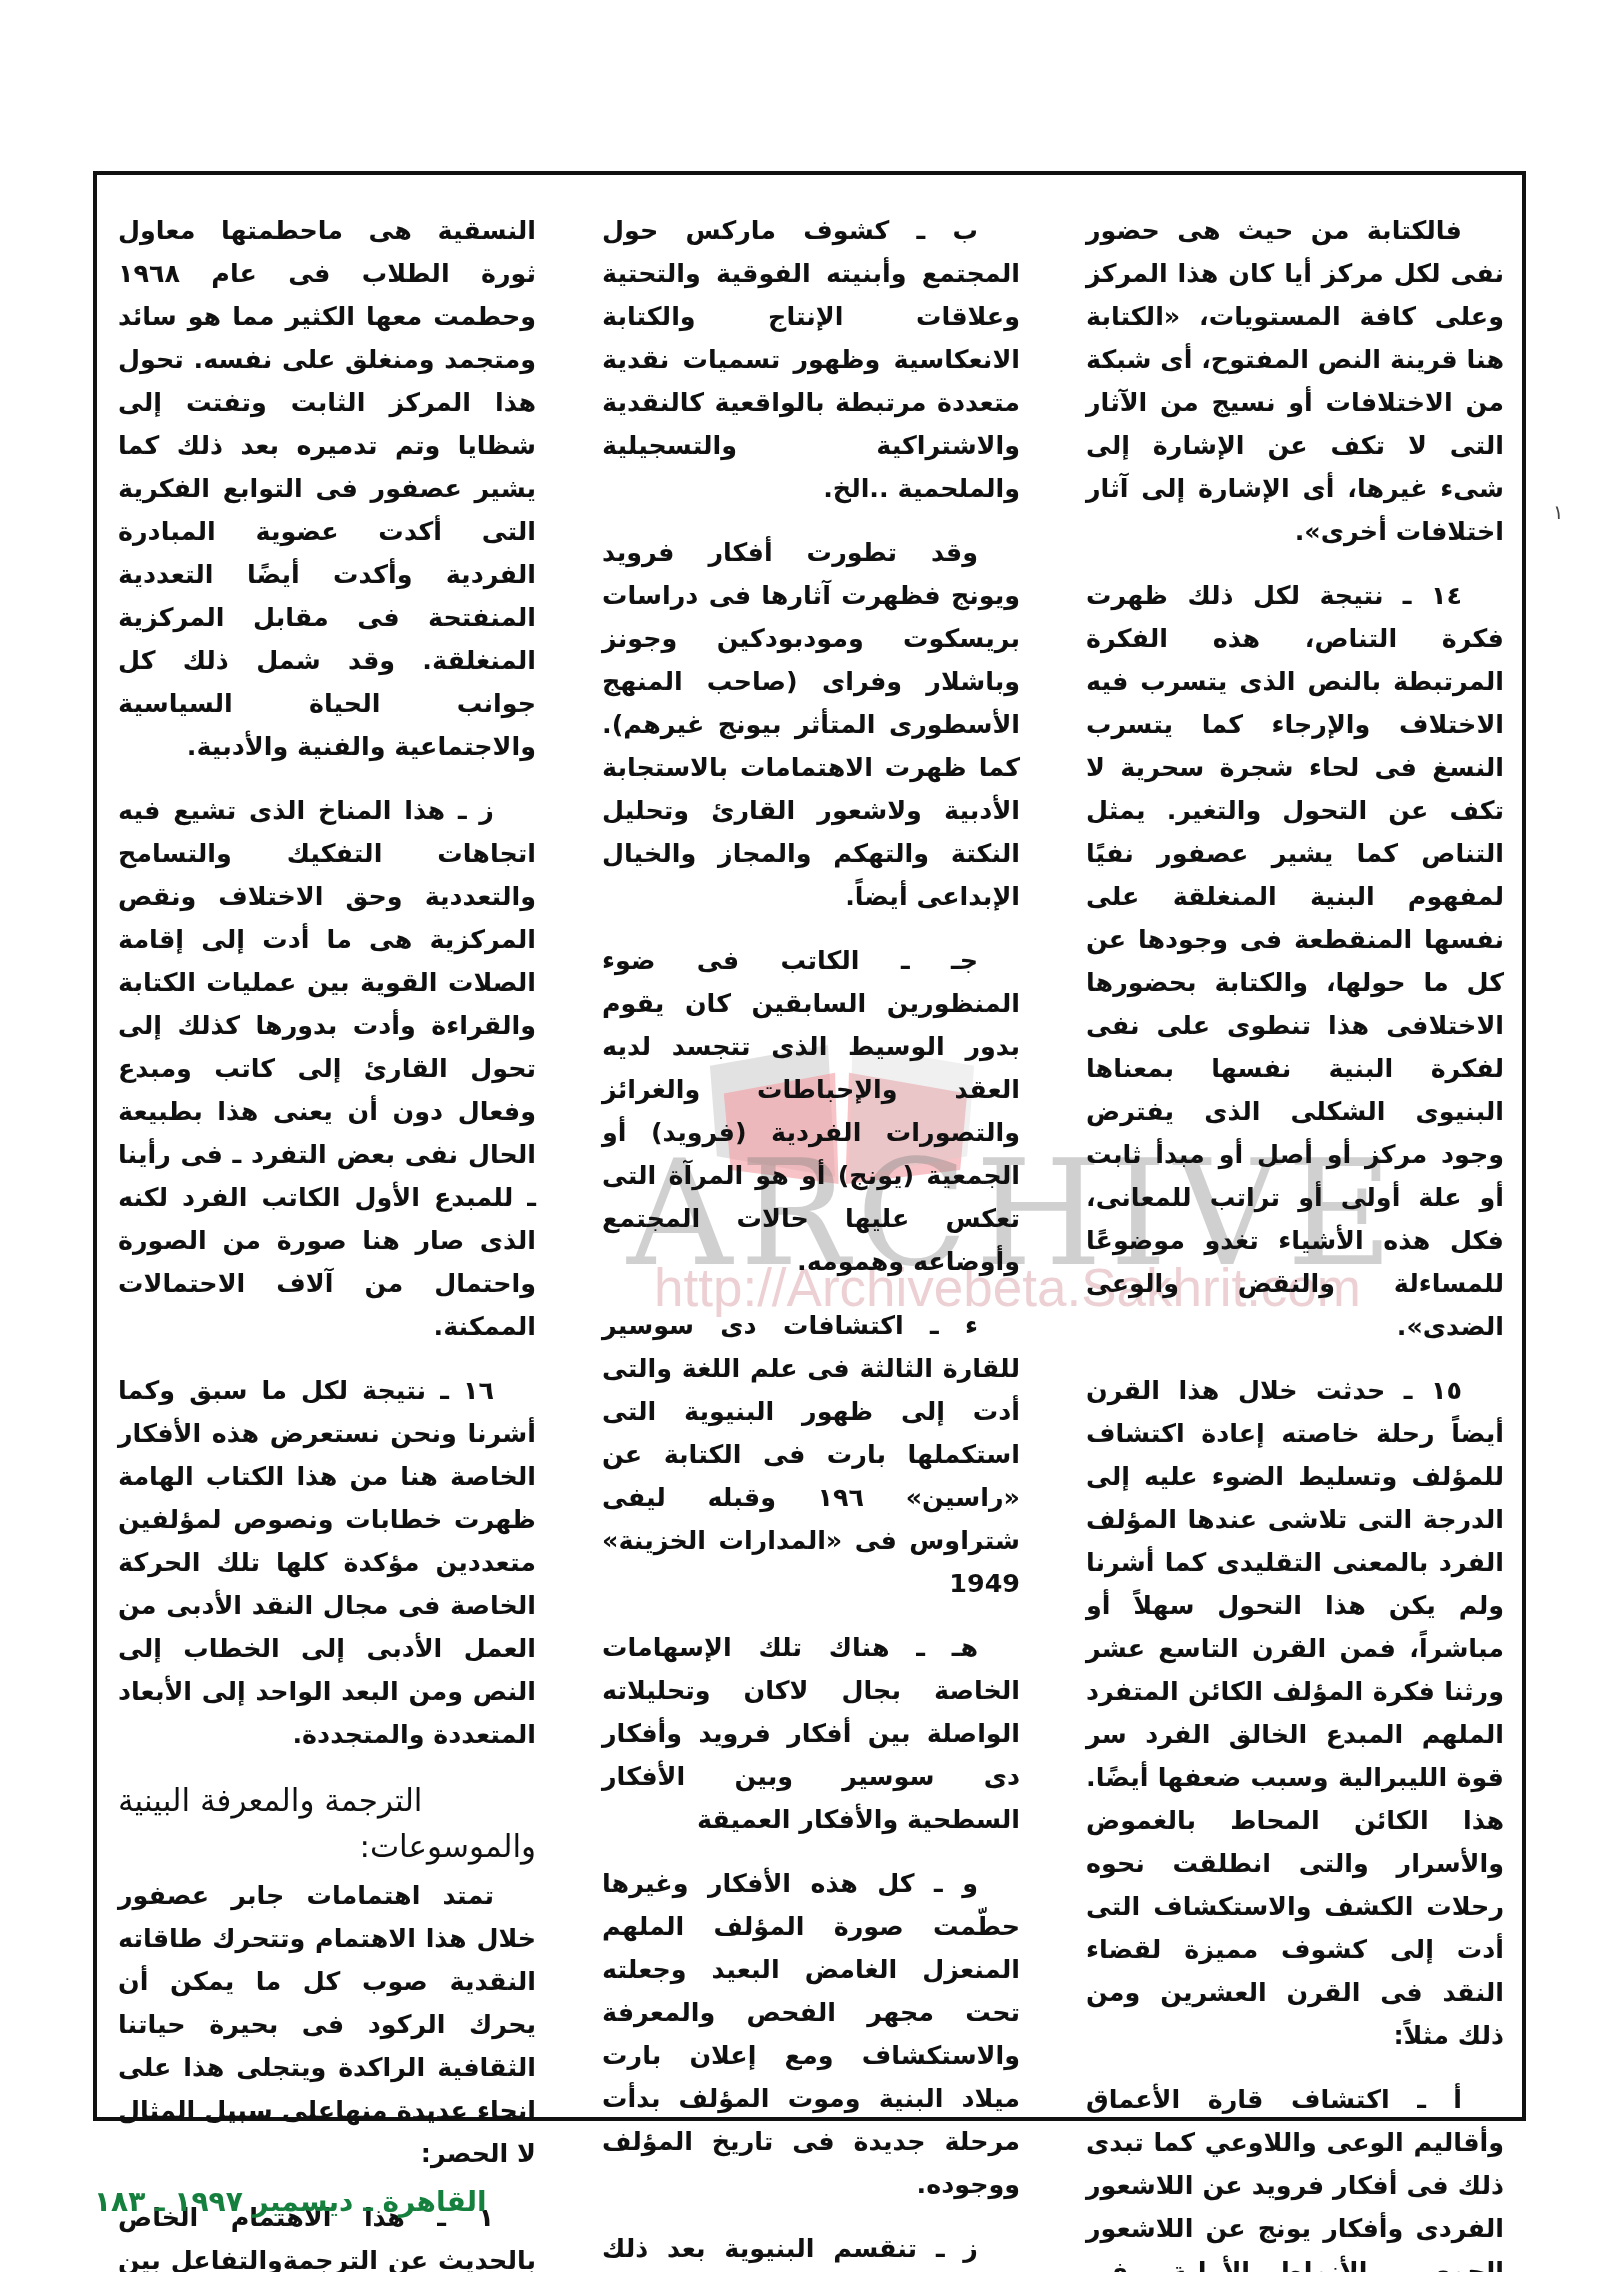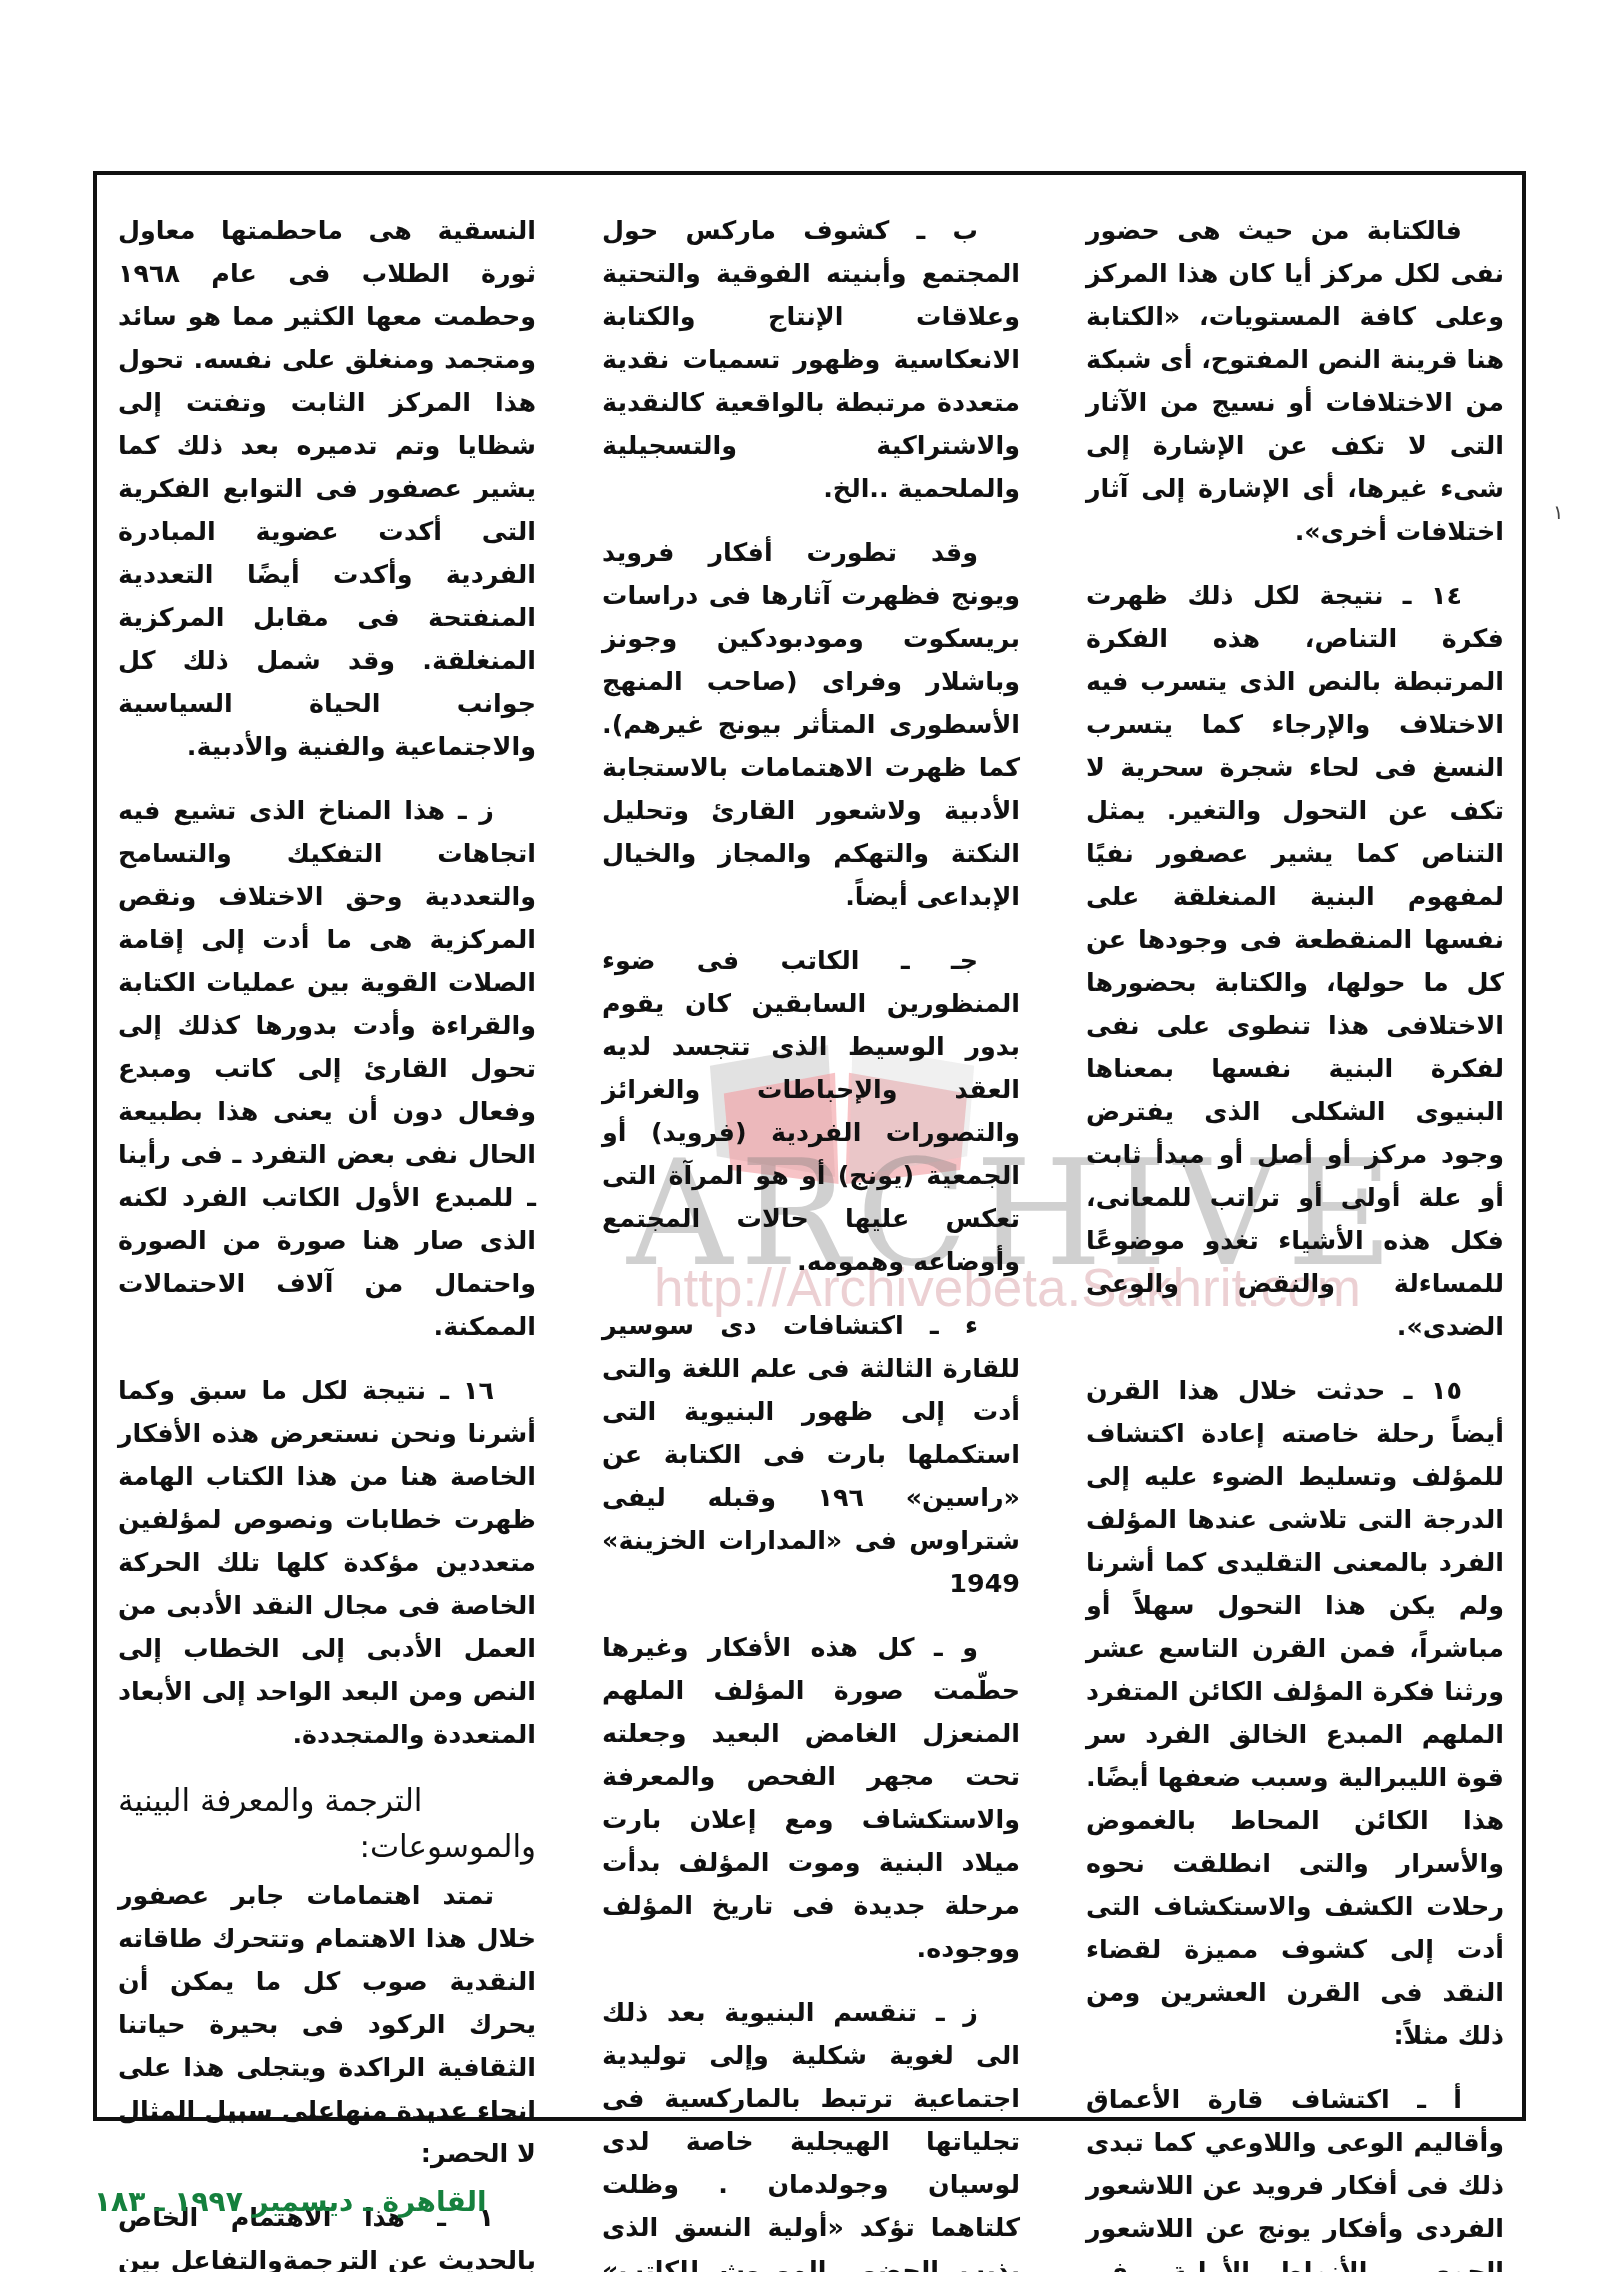--- a/index.html
+++ b/index.html
@@ -121,20 +121,21 @@
     <p>فالكتابة من حيث هى حضور نفى لكل مركز أيا كان هذا المركز وعلى كافة المستويات، «الكتابة هنا قرينة النص المفتوح، أى شبكة من الاختلافات أو نسيج من الآثار التى لا تكف عن الإشارة إلى شىء غيرها، أى الإشارة إلى آثار اختلافات أخرى».</p>
     <p>١٤ ـ نتيجة لكل ذلك ظهرت فكرة التناص، هذه الفكرة المرتبطة بالنص الذى يتسرب فيه الاختلاف والإرجاء كما يتسرب النسغ فى لحاء شجرة سحرية لا تكف عن التحول والتغير. يمثل التناص كما يشير عصفور نفيًا لمفهوم البنية المنغلقة على نفسها المنقطعة فى وجودها عن كل ما حولها، والكتابة بحضورها الاختلافى هذا تنطوى على نفى لفكرة البنية نفسها بمعناها البنيوى الشكلى الذى يفترض وجود مركز أو أصل أو مبدأ ثابت أو علة أولى أو تراتب للمعانى، فكل هذه الأشياء تغدو موضوعًا للمساءلة والنقض والوعى الضدى».</p>
     <p>١٥ ـ حدثت خلال هذا القرن أيضاً رحلة خاصته إعادة اكتشاف للمؤلف وتسليط الضوء عليه إلى الدرجة التى تلاشى عندها المؤلف الفرد بالمعنى التقليدى كما أشرنا ولم يكن هذا التحول سهلاً أو مباشراً، فمن القرن التاسع عشر ورثنا فكرة المؤلف الكائن المتفرد الملهم المبدع الخالق الفرد سر قوة الليبرالية وسبب ضعفها أيضًا. هذا الكائن المحاط بالغموض والأسرار والتى انطلقت نحوه رحلات الكشف والاستكشاف التى أدت إلى كشوف مميزة لقضاء النقد فى القرن العشرين ومن ذلك مثلاً:</p>
     <p>أ ـ اكتشاف قارة الأعماق وأقاليم الوعى واللاوعي كما تبدى ذلك فى أفكار فرويد عن اللاشعور الفردى وأفكار يونج عن اللاشعور الجمعى والأنماط الأولية وفى الواقع فإن هذه الكشوف تمتد إلى ما قبل القرن العشرين حيث اهتمامات وإشارات لدى بيرجانين الطبيب الفرنسى لموضوع اللاشعور وحيث توجد دراسات نثرية للمؤلف الموسيقى الشهير فاجنر فى منتصف القرن التاسع عشر عن عقدة أوديب عن الغريزة واللاشعور أيضاً.</p>
   </div>
   <div class="col">
     <p>ب ـ كشوف ماركس حول المجتمع وأبنيته الفوقية والتحتية وعلاقات الإنتاج والكتابة الانعكاسية وظهور تسميات نقدية متعددة مرتبطة بالواقعية كالنقدية والاشتراكية والتسجيلية والملحمية ..الخ.</p>
     <p>وقد تطورت أفكار فرويد ويونج فظهرت آثارها فى دراسات بريسكوت ومودبودكين وجونز وباشلار وفراى (صاحب المنهج الأسطورى المتأثر بيونج غيرهم). كما ظهرت الاهتمامات بالاستجابة الأدبية ولاشعور القارئ وتحليل النكتة والتهكم والمجاز والخيال الإبداعى أيضاً.</p>
     <p>جـ ـ الكاتب فى ضوء المنظورين السابقين كان يقوم بدور الوسيط الذى تتجسد لديه العقد والإحباطات والغرائز والتصورات الفردية (فرويد) أو الجمعية (يونج) أو هو المرآة التى تعكس عليها حالات المجتمع وأوضاعه وهمومه.</p>
     <p>ء ـ اكتشافات دى سوسير للقارة الثالثة فى علم اللغة والتى أدت إلى ظهور البنيوية التى استكملها بارت فى الكتابة عن «راسين» ١٩٦ وقبله ليفى شتراوس فى «المدارات الخزينة» 1949</p>
+    <p>هـ ـ هناك تلك الإسهامات الخاصة بجال لاكان وتحليلاته الواصلة بين أفكار فرويد وأفكار دى سوسير وبين الأفكار السطحية والأفكار العميقة</p>
     <p>و ـ كل هذه الأفكار وغيرها حطّمت صورة المؤلف الملهم المنعزل الغامض البعيد وجعلته تحت مجهر الفحص والمعرفة والاستكشاف ومع إعلان بارت ميلاد البنية وموت المؤلف بدأت مرحلة جديدة فى تاريخ المؤلف ووجوده.</p>
     <p>ز ـ تنقسم البنيوية بعد ذلك الى لغوية شكلية وإلى توليدية اجتماعية ترتبط بالماركسية فى تجلياتها الهيجلية خاصة لدى لوسيان وجولدمان . وظلت كلتاهما تؤكد «أولية النسق الذى يذيب الحضور الموروث للكاتب» فحضور البنية يجعل المؤلف يغيب أو يموت، موت ينضم إلى آخر سبق أن أشار إليه نيتشه، هذه البنية المغلقة النظامية</p>
   </div>
   <div class="col">
     <p class="noindent">النسقية هى ماحطمتها معاول ثورة الطلاب فى عام ١٩٦٨ وحطمت معها الكثير مما هو سائد ومتجمد ومنغلق على نفسه. تحول هذا المركز الثابت وتفتت إلى شظايا وتم تدميره بعد ذلك كما يشير عصفور فى التوابع الفكرية التى أكدت عضوية المبادرة الفردية وأكدت أيضًا التعددية المنفتحة فى مقابل المركزية المنغلقة. وقد شمل ذلك كل جوانب الحياة السياسية والاجتماعية والفنية والأدبية.</p>
     <p>ز ـ هذا المناخ الذى تشيع فيه اتجاهات التفكيك والتسامح والتعددية وحق الاختلاف ونقص المركزية هى ما أدت إلى إقامة الصلات القوية بين عمليات الكتابة والقراءة وأدت بدورها كذلك إلى تحول القارئ إلى كاتب ومبدع وفعال دون أن يعنى هذا بطبيعة الحال نفى بعض التفرد ـ فى رأينا ـ للمبدع الأول الكاتب الفرد لكنه الذى صار هنا صورة من الصورة واحتمال من آلاف الاحتمالات الممكنة.</p>
     <p>١٦ ـ نتيجة لكل ما سبق وكما أشرنا ونحن نستعرض هذه الأفكار الخاصة هنا من هذا الكتاب الهامة ظهرت خطابات ونصوص لمؤلفين متعددين مؤكدة كلها تلك الحركة الخاصة فى مجال النقد الأدبى من العمل الأدبى إلى الخطاب إلى النص ومن البعد الواحد إلى الأبعاد المتعددة والمتجددة.</p>
     <h2>الترجمة والمعرفة البينية والموسوعات:</h2>
     <p>تمتد اهتمامات جابر عصفور خلال هذا الاهتمام وتتحرك طاقاته النقدية صوب كل ما يمكن أن يحرك الركود فى بحيرة حياتنا الثقافية الراكدة ويتجلى هذا على انحاء عديدة منهاعلى سبيل المثال لا الحصر:</p>
     <p>١ ـ هذا الاهتمام الخاص بالحديث عن الترجمةوالتفاعل بين الثقافات مؤكداً أن الترجمة عملية تَعرف وتفسير وإعادة اكتشاف للأنا والآخر فى آن، وهى تزدهر كما يقول «فى اللحظة التاريخية لنهضة الأمم وتقدمها وذلك عندما تمتلئ الأنا بالرغبة فى الخروج من عزلتها وتعرف نفسها فى مرآة الآخر، وتعرف الآخر فى مرآتها والترجمة مجددة أيضًا للغة الخاصة بالأنا كما يشير جابر عصفور.</p>

